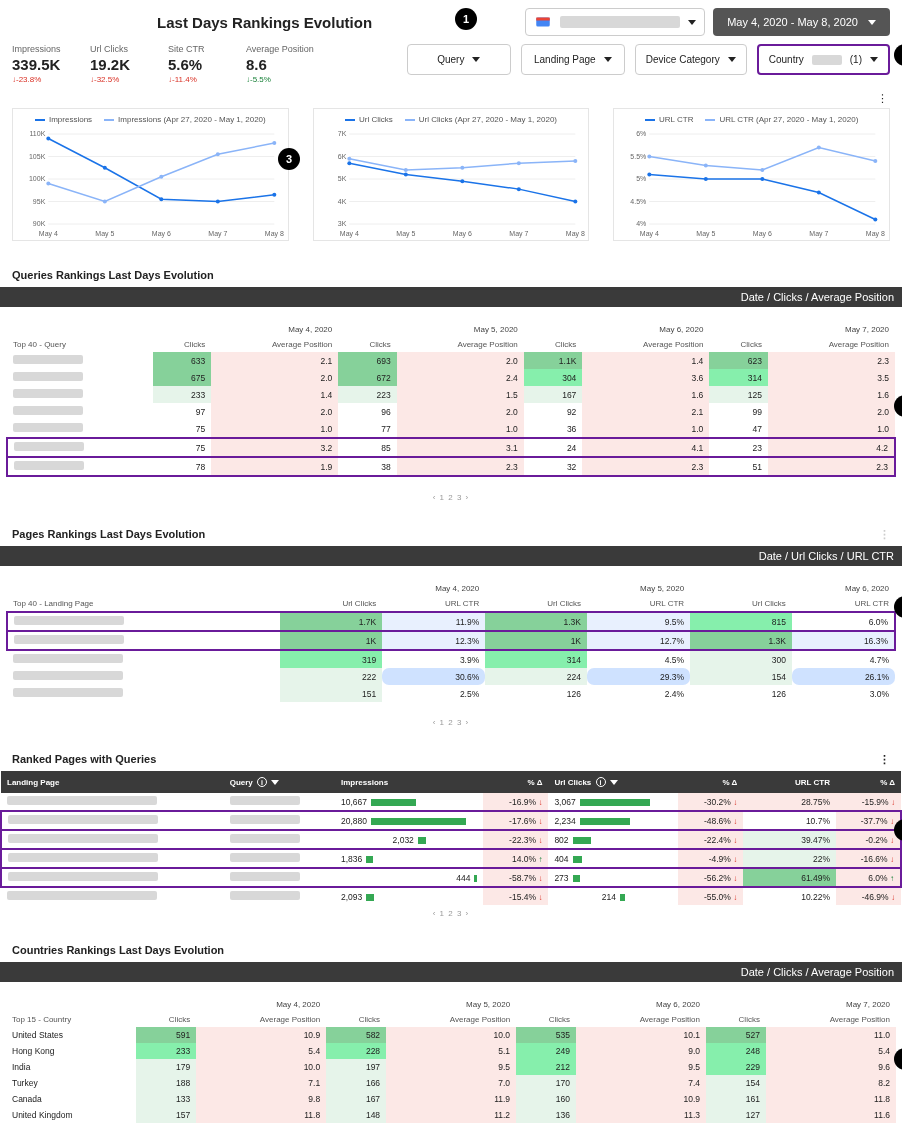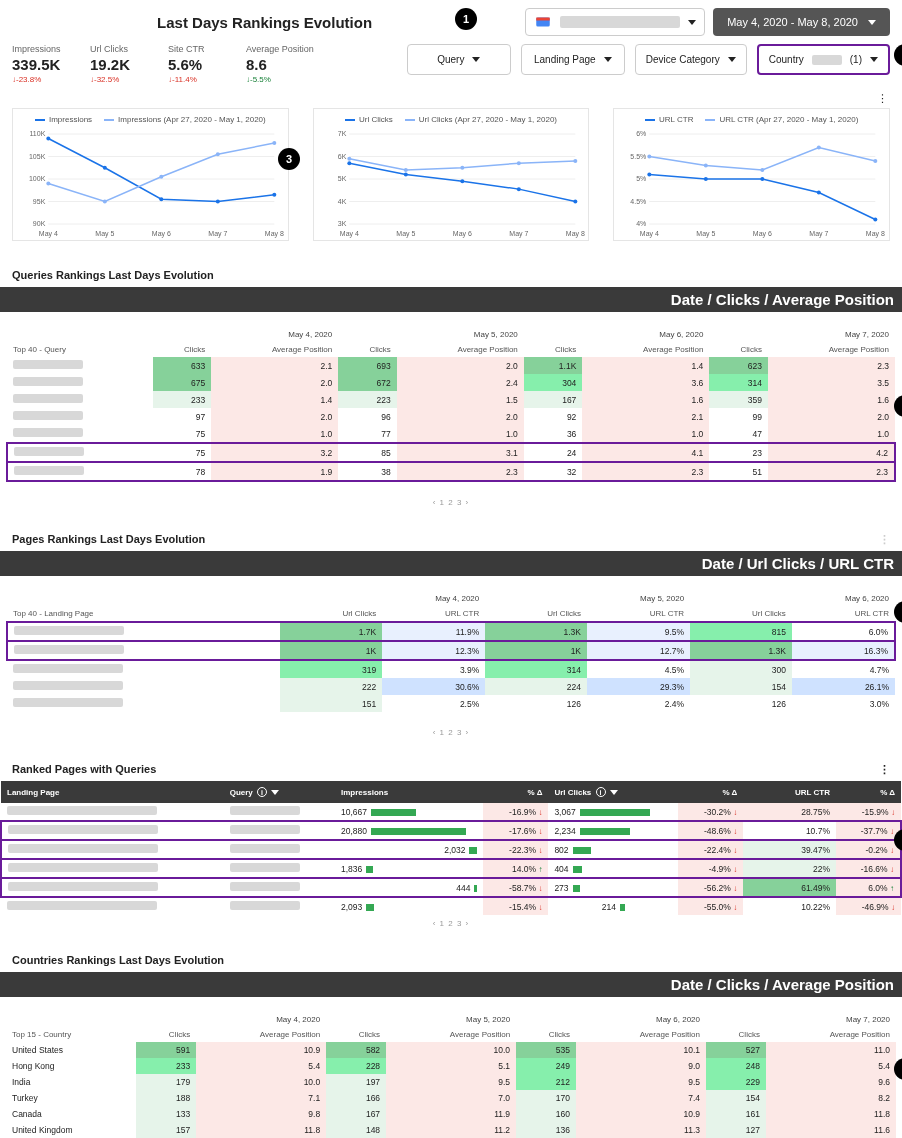--- a/index.html
+++ b/index.html
@@ -22,33 +22,33 @@
   .filters { flex: 1; display: flex; gap: 10px; justify-content: flex-end; }
   .filter { border: 1px solid #ccc; border-radius: 4px; padding: 8px 10px; display: flex; align-items: center; gap: 8px; font-size: 10px; min-width: 104px; justify-content: center; }
   .filter.purple { border: 2px solid #6a1b9a; }
   .charts { display: flex; gap: 24px; padding: 0 12px 16px 12px; }
   .chart { flex: 1; border: 1px solid #e5e5e5; position: relative; }
   .legend { display: flex; gap: 12px; justify-content: center; padding: 6px 4px; font-size: 8px; color: #555; }
   .leg-item { display: flex; align-items: center; gap: 4px; }
   .leg-sw { width: 10px; height: 2px; }
   svg.plot { width: 100%; height: 110px; display: block; }
   .section-title { font-size: 11px; font-weight: bold; padding: 12px 12px 6px 12px; }
-  .bar-dark { background: #3a3a3a; color: #fff; font-size: 15px; padding: 4px 8px; text-align: right; font-weight: bold; }
+  .bar-dark { background: #3a3a3a; color: #fff; font-size: 11px; padding: 4px 8px; text-align: right; font-weight: normal; }
   table { border-collapse: collapse; width: calc(100% - 0px); font-size: 8.5px; }
   table.padded { margin: 12px 6px; width: calc(100% - 12px); }
   th, td { padding: 3px 6px; text-align: right; }
   th { font-weight: normal; color: #555; font-size: 8px; }
   td.label, th.label { text-align: left; }
   .date-head th { text-align: right; color: #444; font-size: 8px; padding-top: 6px; }
   .g1 { background: #e6f4ea; }
   .g2 { background: #86efac; }
   .g3 { background: #86d19a; }
   .r1 { background: #fce8e6; }
   .b1 { background: #e8f0fe; }
-  .b2 { background: #cfe2ff; }
+  .b2 { background: #cfe2ff; border-radius: 7px; }
   .purple-box { border: 2px solid #6a1b9a; }
   .pager { text-align: center; font-size: 8px; color: #999; padding: 4px 0 14px 0; letter-spacing: 1px; }
   .rpq-head { background: #3a3a3a; color: #fff; font-size: 9px; }
   .rpq-head th { color: #fff; font-weight: bold; padding: 6px; }
   .barcell { display: inline-block; height: 7px; background: #34a853; vertical-align: middle; margin-left: 4px; }
   .info-icon { display: inline-block; width: 10px; height: 10px; border: 1px solid #fff; border-radius: 50%; text-align: center; font-size: 7px; line-height: 9px; margin: 0 2px; }
   .up-ar::after { content: "↑"; color: #188038; font-size: 8px; }
   .dn-ar::after { content: "↓"; color: #d93025; font-size: 8px; }
   .badge { position: absolute; width: 22px; height: 22px; background: #000; color: #fff; border-radius: 50%; display: flex; align-items: center; justify-content: center; font-weight: bold; font-size: 11px; z-index: 10; }
   .ellipsis-v { display: inline-block; line-height: 3px; }
@@ -275,21 +275,21 @@
           <td class="r1">3.5</td>
         </tr>
         <tr class="">
           <td class="label"><span class="redact" style="display:inline-block;width:70px;height:9px;"></span></td>
           <td class="g1">233</td>
           <td class="r1">1.4</td>
           <td class="g1">223</td>
           <td class="r1">1.5</td>
           <td class="g1">167</td>
           <td class="r1">1.6</td>
-          <td class="g1">359</td>
+          <td class="g1">125</td>
           <td class="r1">1.6</td>
         </tr>
         <tr class="">
           <td class="label"><span class="redact" style="display:inline-block;width:70px;height:9px;"></span></td>
           <td class="">97</td>
           <td class="r1">2.0</td>
           <td class="">96</td>
           <td class="r1">2.0</td>
           <td class="">92</td>
           <td class="r1">2.1</td>
@@ -442,21 +442,21 @@
           <td style="text-align:left;">20,880<span class="barcell" style="width:95px;"></span></td>
           <td class="r1">-17.6% <span class="dn-ar"></span></td>
           <td style="text-align:left;">2,234<span class="barcell" style="width:50px;"></span></td>
           <td class="r1">-48.6% <span class="dn-ar"></span></td>
           <td class="">10.7%</td>
           <td class="r1">-37.7% <span class="dn-ar"></span></td>
         </tr>
         <tr class="purple-box">
           <td class="label"><span class="redact" style="display:inline-block;width:150px;height:9px;"></span></td>
           <td class="label"><span class="redact" style="display:inline-block;width:70px;height:9px;"></span></td>
-          <td style="text-align:right;">2,032<span class="barcell" style="width:8px;"></span></td>
+          <td style="text-align:center;">2,032<span class="barcell" style="width:8px;"></span></td>
           <td class="r1">-22.3% <span class="dn-ar"></span></td>
           <td style="text-align:left;">802<span class="barcell" style="width:18px;"></span></td>
           <td class="r1">-22.4% <span class="dn-ar"></span></td>
           <td class="g1">39.47%</td>
           <td class="r1">-0.2% <span class="dn-ar"></span></td>
         </tr>
         <tr class="purple-box">
           <td class="label"><span class="redact" style="display:inline-block;width:150px;height:9px;"></span></td>
           <td class="label"><span class="redact" style="display:inline-block;width:70px;height:9px;"></span></td>
           <td style="text-align:left;">1,836<span class="barcell" style="width:7px;"></span></td>

